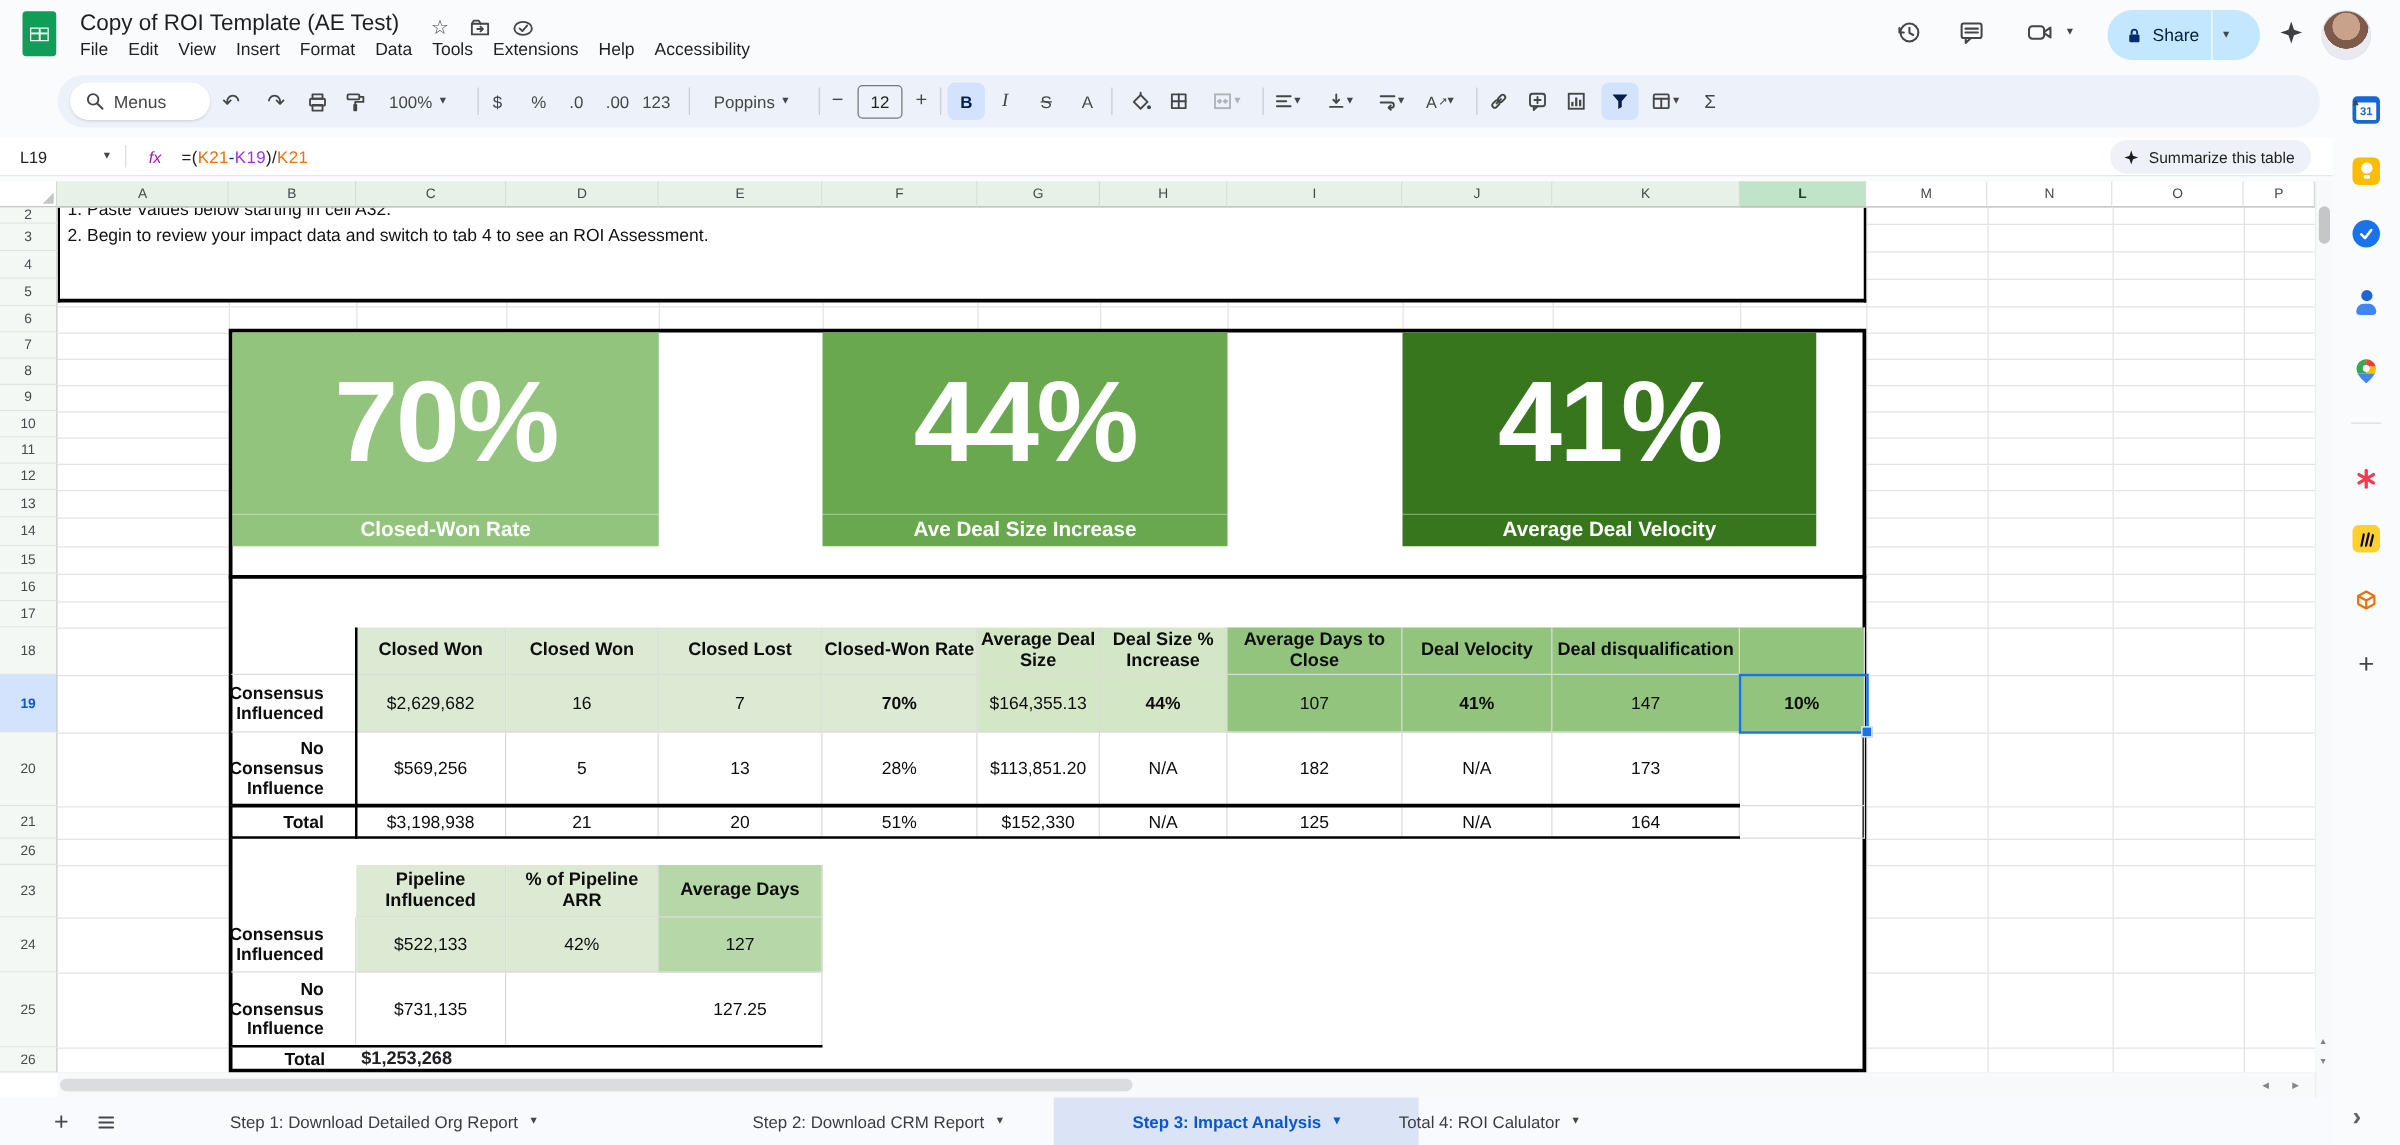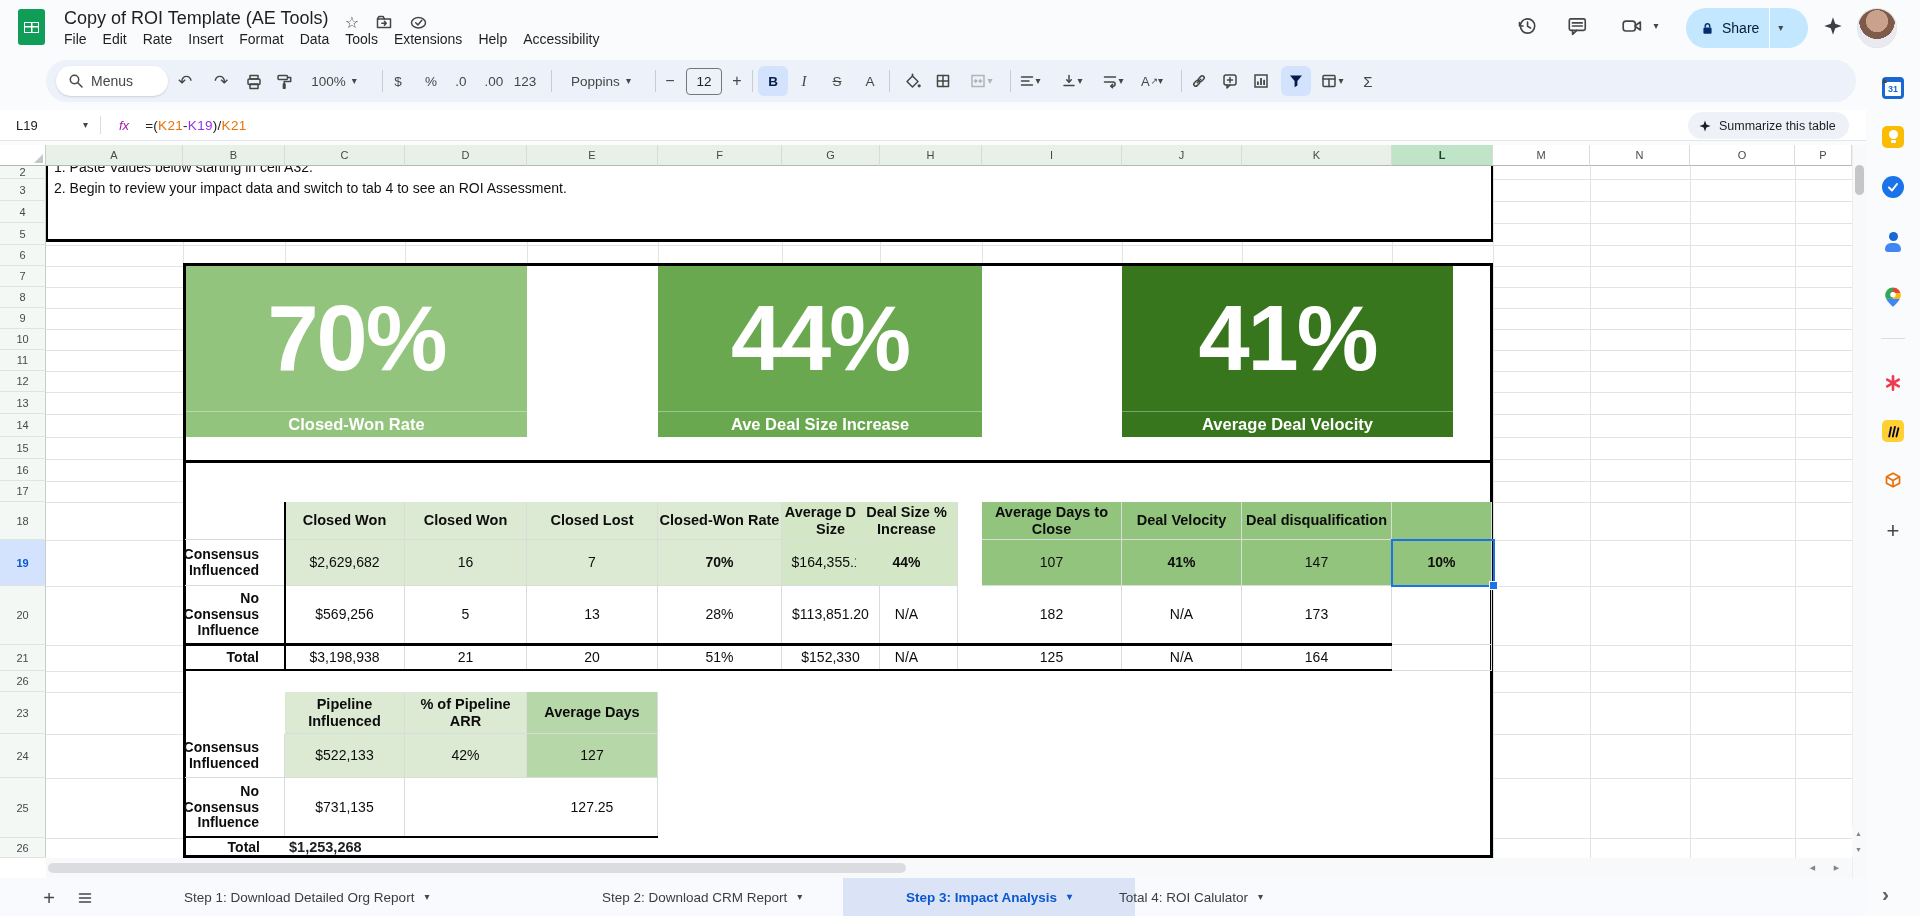--- a/index.html
+++ b/index.html
@@ -85,21 +85,21 @@
   .card .cap{height:25px;display:flex;align-items:center;justify-content:center;color:#fff;font-weight:700;font-size:16.5px;
     border-top:1px solid rgba(255,255,255,.35)}
 
   .cell{position:absolute;box-sizing:border-box;display:flex;align-items:center;justify-content:center;
     font-size:14px;color:#0d0d0d;border-right:1px solid #d9ddd9;border-bottom:1px solid #d9ddd9;z-index:3;line-height:1.12;text-align:center}
   .g1{background:#dcead3}.g2{background:#d3e6c6}.g3{background:#93c47d}.g4{background:#b6d7a8}
   .hdr{font-weight:700;font-size:14.5px}
   .lbl{font-weight:700;justify-content:flex-end;text-align:right;padding-right:25px}
   .b{font-weight:700}
   .cB{left:185px;width:100px}.cC{left:285px;width:120px}.cD{left:405px;width:122px}.cE{left:527px;width:131px}
-  .cF{left:658px;width:124px}.cG{left:782px;width:98px}.cH{left:856px;width:102px}.cI{left:982px;width:140px}
+  .cF{left:658px;width:124px}.cG{left:782px;width:98px}.cH{left:880px;width:102px}.cI{left:982px;width:140px}
   .cJ{left:1122px;width:120px}.cK{left:1242px;width:150px}.cL{left:1392px;width:100px}
   .r18{top:502px;height:38px}.r19{top:540px;height:46px}.r20{top:586px;height:59px}.r21{top:645px;height:26px}
   .r23{top:692px;height:42px}.r24{top:734px;height:44px}.r25{top:778px;height:60px}.r26{top:838px;height:20px}
   .total-val{position:absolute;left:289px;top:838px;width:200px;height:18px;display:flex;align-items:center;
     font-size:14.5px;font-weight:700;z-index:3}
   .bl{position:absolute;background:#000;z-index:4}
   .sel{position:absolute;left:1391px;top:539px;width:104px;height:48px;border:2px solid #1a73e8;box-sizing:border-box;z-index:5}
   .sel .handle{position:absolute;right:-5px;bottom:-5px;width:7px;height:7px;background:#1a73e8;border:1px solid #fff}
 
   
@@ -138,39 +138,39 @@
 </style>
 <title>Copy of ROI Template (AE Test)</title></head>
 <body>
 
 <div class="page">
 
   <div class="topbar">
     <div class="logo">
         <div class="logo-grid"></div>
       </div>
-    <div class="doc-title">Copy of ROI Template (AE Tools)</div>
+    <div class="doc-title">Copy of ROI Template (AE Test)</div>
     <div class="title-ic" style="left:342px">☆</div>
     <div class="title-ic" style="left:374px">
       <svg class="ico" width="18" height="18" viewBox="0 0 18 18">
           <path d="M2.5 6h13v8.5h-13z"></path>
           <path d="M2.5 6l1.5-2.5h4L9.5 6"></path>
           <path d="M6.8 10.2h4.4M9.4 8.3l1.9 1.9-1.9 1.9"></path>
         </svg>
     </div>
     <div class="title-ic" style="left:408px">
       <svg class="ico" width="19" height="19" viewBox="0 0 19 19">
           <ellipse cx="9.5" cy="9.7" rx="7" ry="5.2"></ellipse>
           <polyline points="6.7,9.7 8.9,11.9 12.8,7.3"></polyline>
         </svg>
     </div>
     <div class="menubar">
       <span class="menu-item">File</span>
       <span class="menu-item">Edit</span>
-      <span class="menu-item">Rate</span>
+      <span class="menu-item">View</span>
       <span class="menu-item">Insert</span>
       <span class="menu-item">Format</span>
       <span class="menu-item">Data</span>
       <span class="menu-item">Tools</span>
       <span class="menu-item">Extensions</span>
       <span class="menu-item">Help</span>
       <span class="menu-item">Accessibility</span>
     </div>
     <div class="top-ic" style="left:1512px">
       <svg class="ico" width="22" height="22" viewBox="0 0 20 20">

